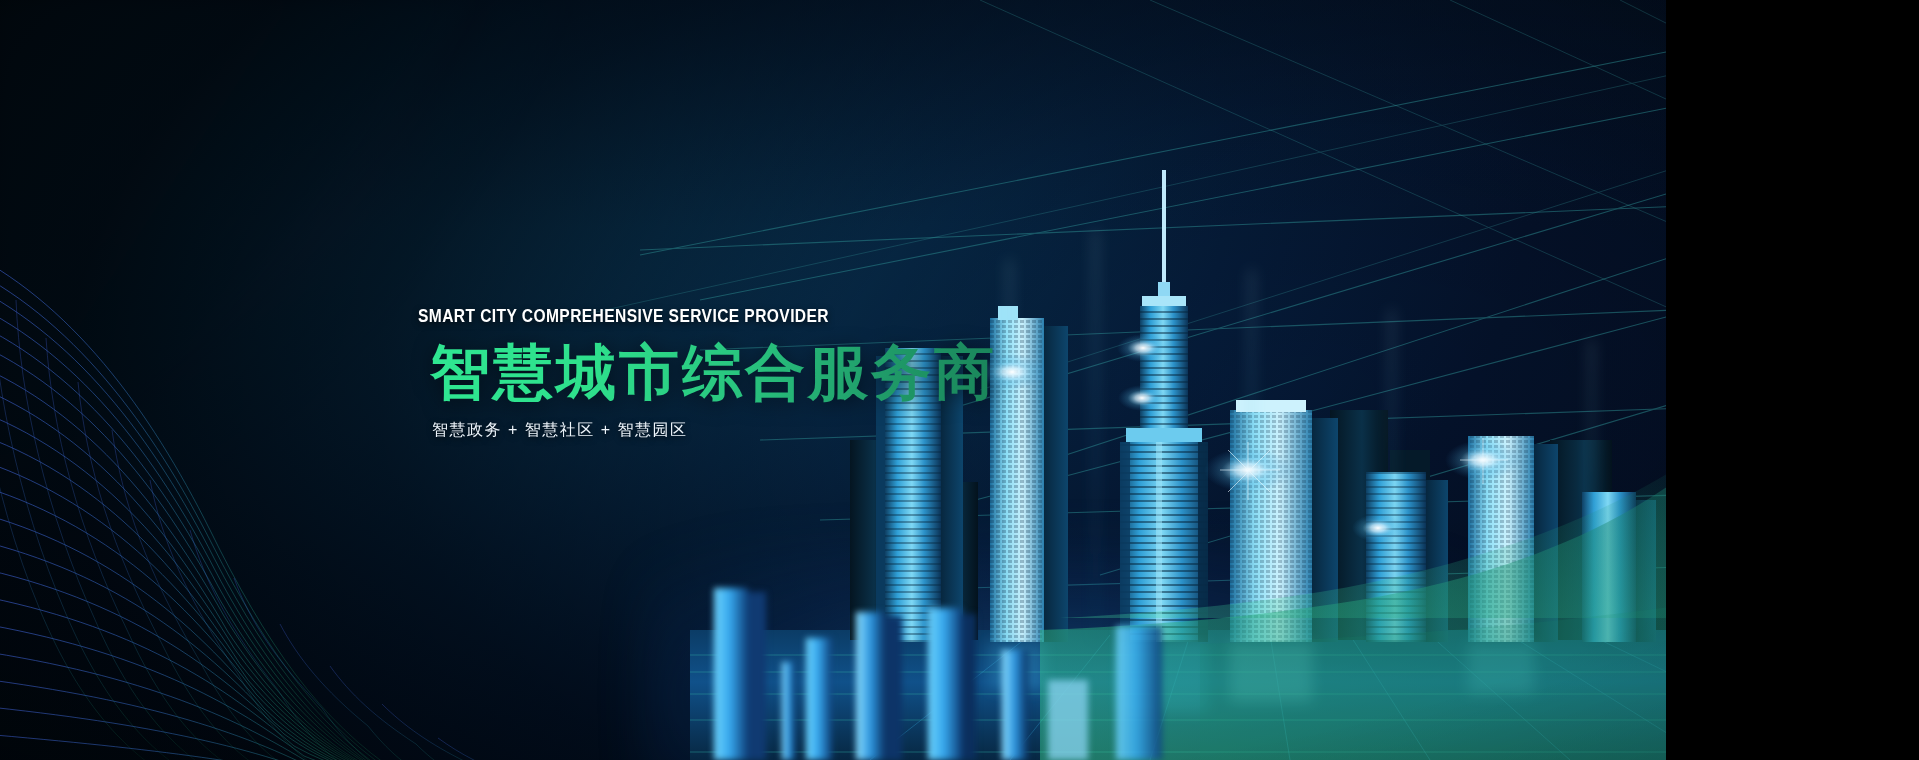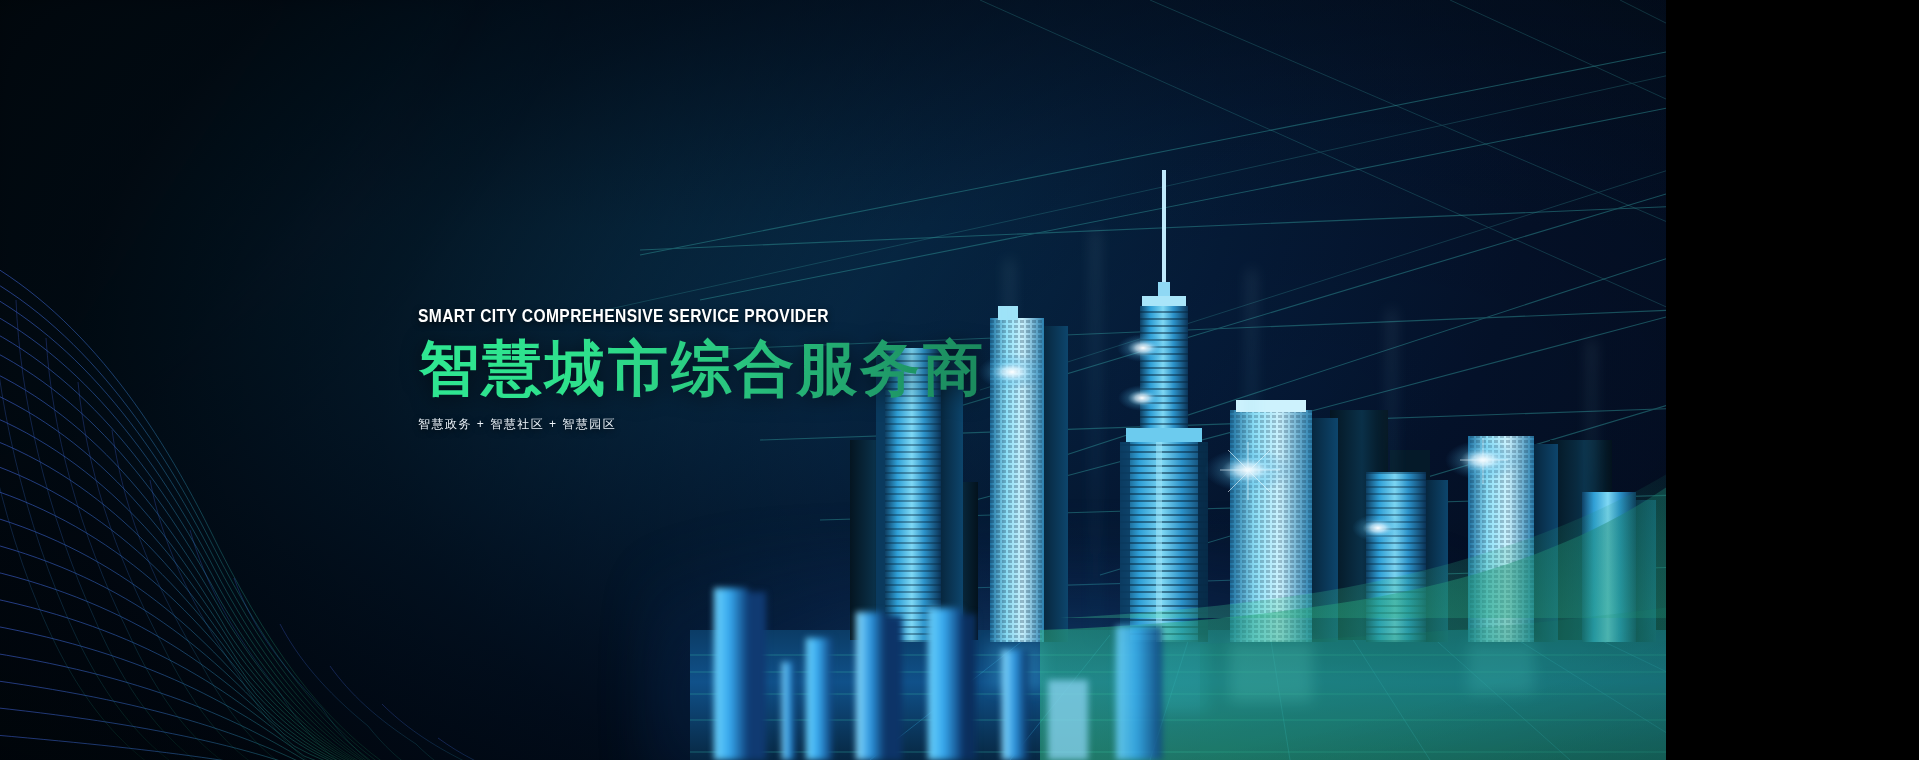--- a/index.html
+++ b/index.html
@@ -72,38 +72,38 @@
     font-size:19px;
     font-weight:bold;
     letter-spacing:.5px;
     transform:scaleX(.82);
     transform-origin:left center;
     white-space:nowrap;
     text-shadow:0 2px 7px rgba(0,0,0,.75);
     font-family:"Liberation Sans Narrow","Liberation Sans",sans-serif;
   }
   .headline{
-    margin:1px;
+    margin:12px;
     font-size:60px;
     line-height:1.12;
     font-weight:bold;
     letter-spacing:3px;
     white-space:nowrap;
     background:linear-gradient(100deg,#2fe792 0%,#2ee08c 26%,#29c57f 50%,#1f9a68 74%,#177a53 100%);
     -webkit-background-clip:text;
     background-clip:text;
     color:transparent;
     -webkit-text-fill-color:transparent;
     filter:drop-shadow(0 3px 10px rgba(0,0,0,.55));
     font-family:"Liberation Sans","DejaVu Sans",sans-serif;
   }
   .subline{
-    margin:14px 0 0 0;
+    margin:14px 0 0 14px;
     color:#eef5fb;
-    font-size:12px;
+    font-size:16px;
     letter-spacing:1.5px;
     white-space:nowrap;
     text-shadow:0 2px 6px rgba(0,0,0,.7);
     font-weight:400;
   }
 
   .vignette{
     background:radial-gradient(130% 120% at 50% 45%, rgba(0,0,0,0) 48%, rgba(0,0,0,.32) 82%, rgba(0,0,0,.55) 100%);
   }
 </style>

